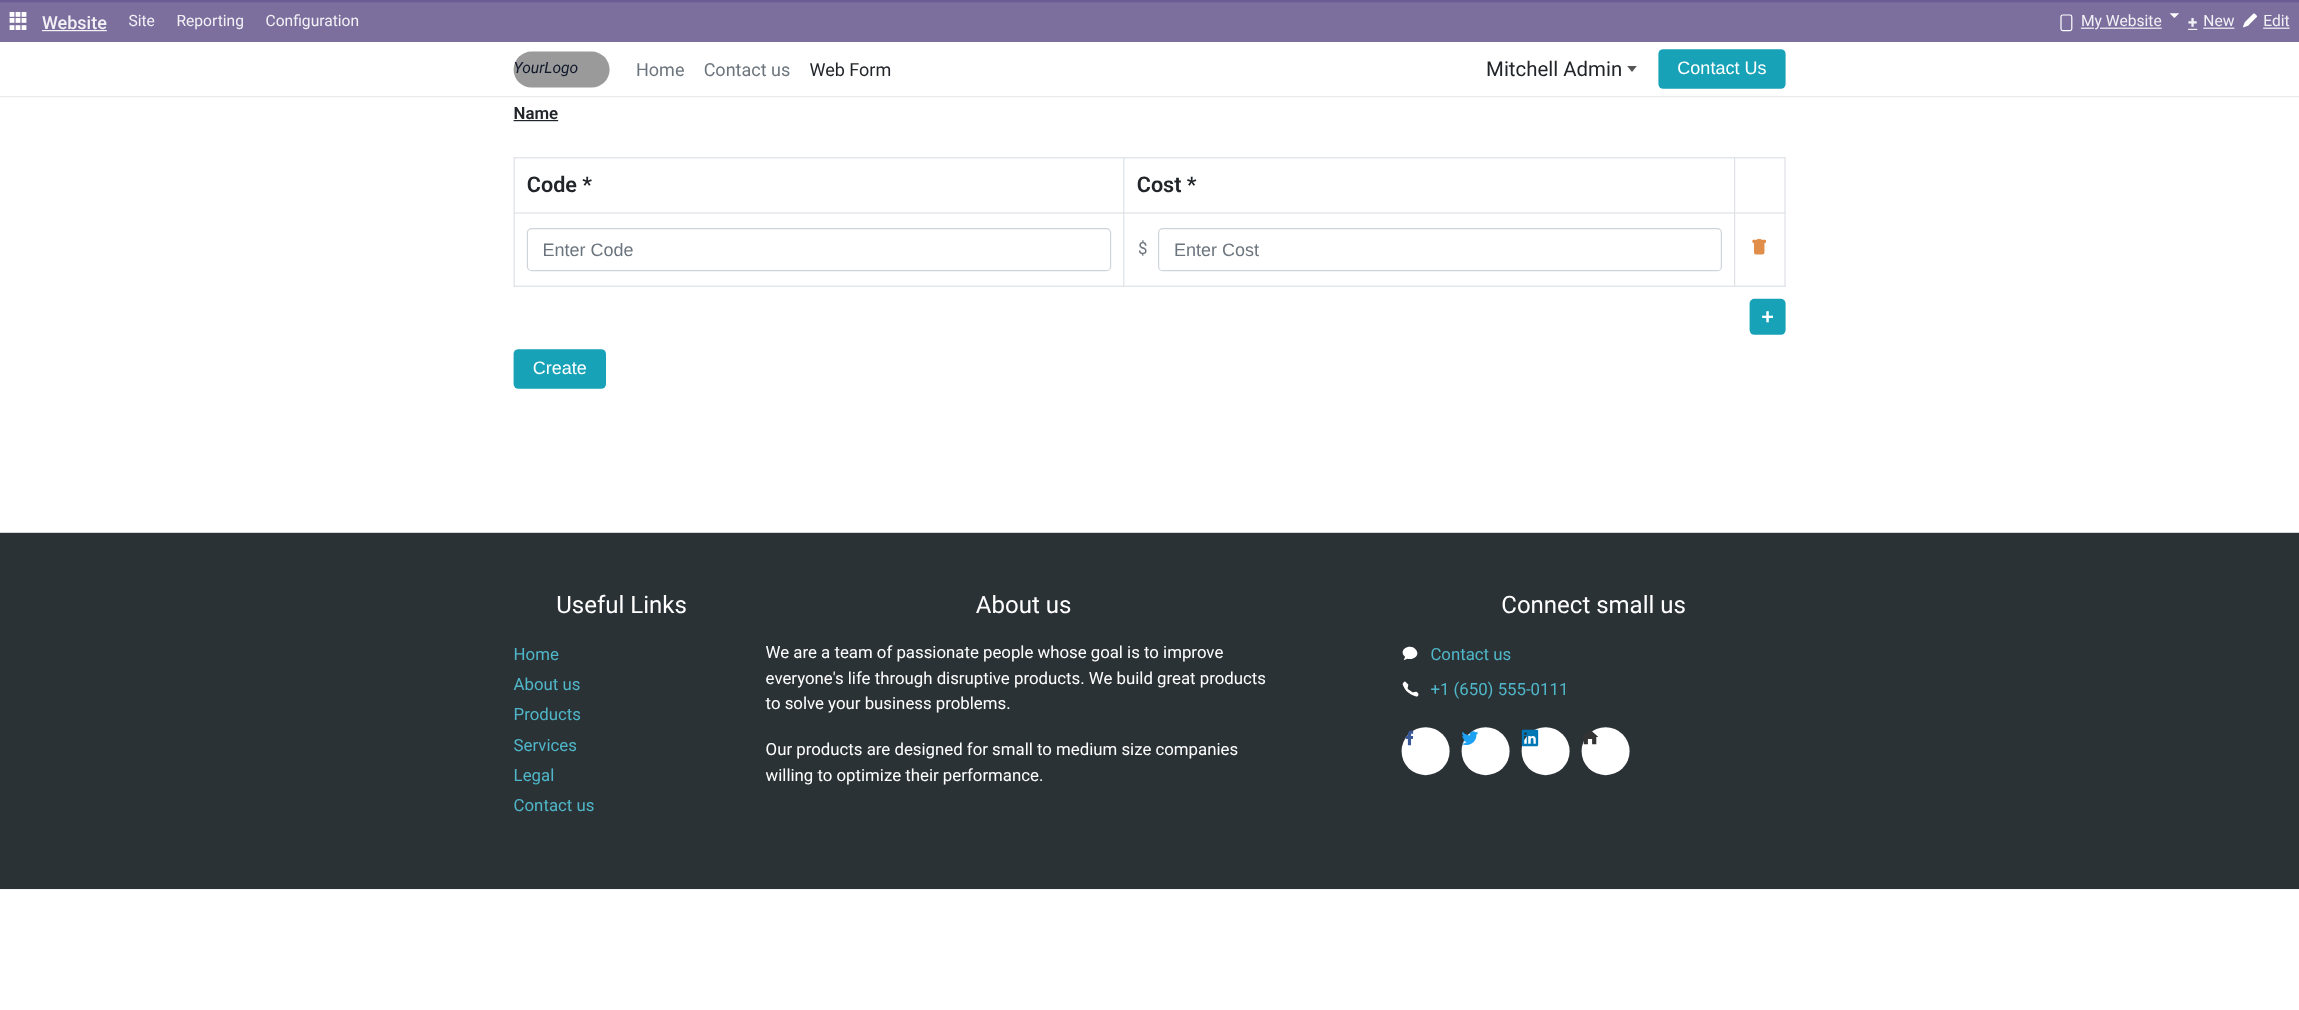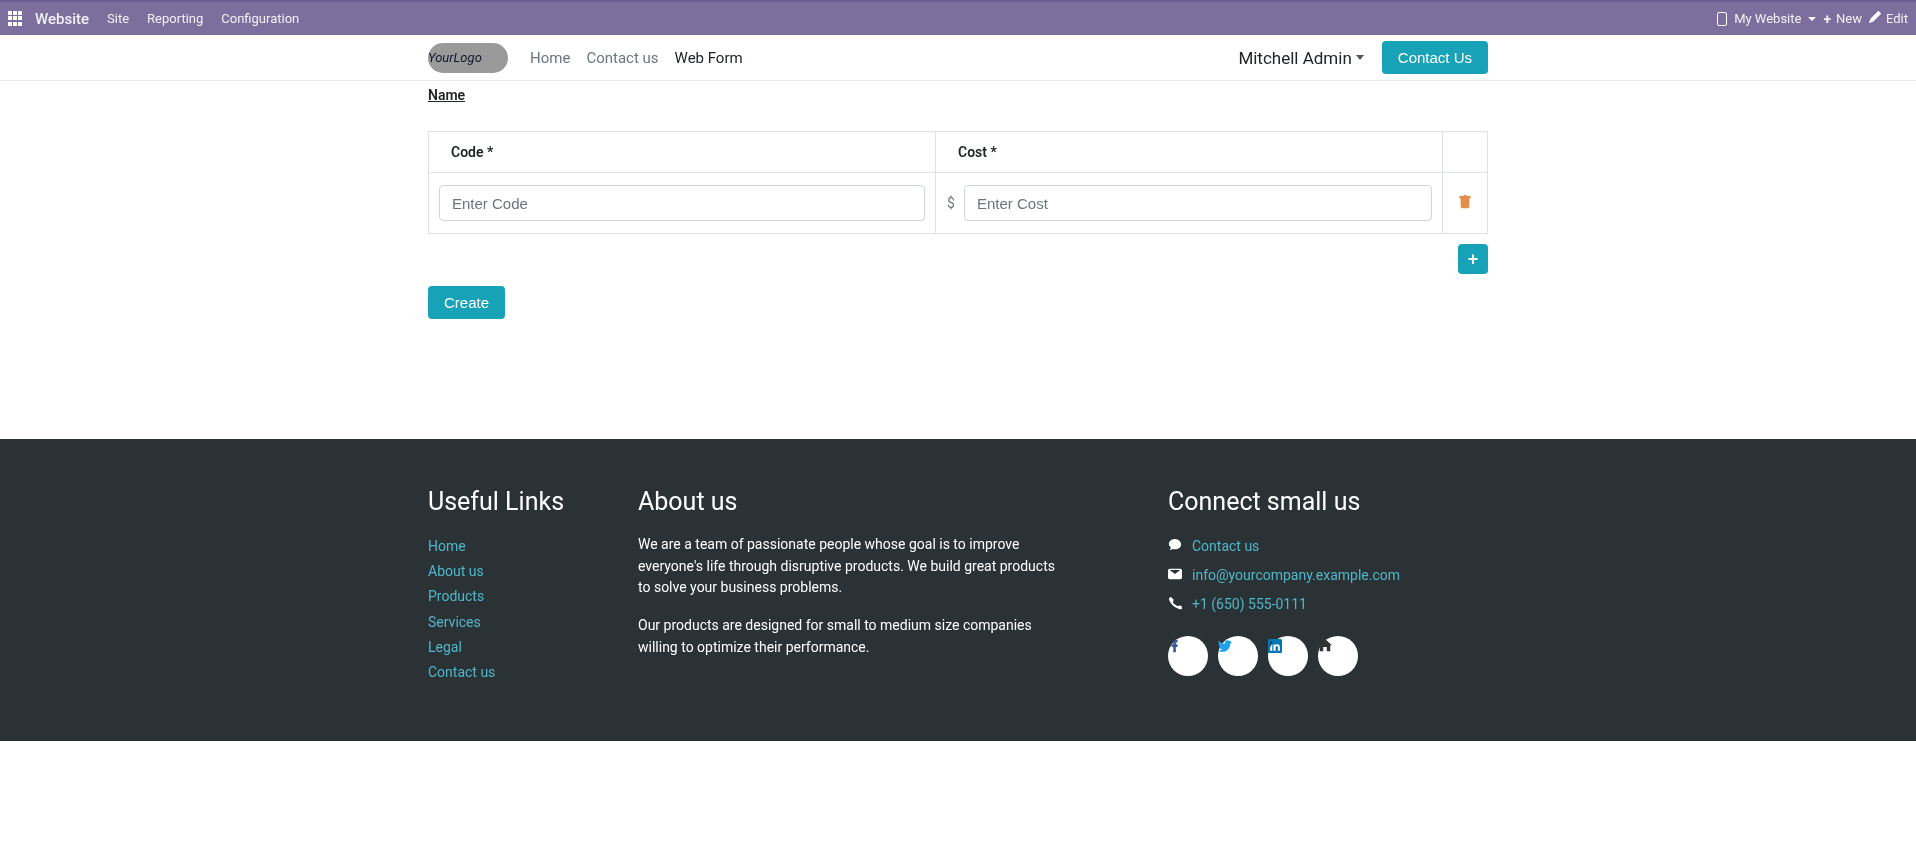--- a/index.html
+++ b/index.html
@@ -7,21 +7,21 @@
   a { text-decoration: none; }
 
   
   .topbar { background:#7C6F9E; height:35px; display:flex; align-items:center; color:#fff; font-size:13px; padding:0 8px; border-top:2px solid #6B5D93; }
   .topbar-left { display:flex; align-items:center; gap:18px; }
   .apps-icon { display:inline-flex; width:16px; height:16px; flex-wrap:wrap; gap:1px; margin-right:6px; cursor:pointer; }
   .apps-icon span { width:4px; height:4px; background:#fff; }
   .topbar .brand { font-weight:500; font-size:15px; }
   .topbar a, .topbar .tb-item { color:rgba(255,255,255,0.9); cursor:pointer; }
   .topbar-right { margin-left:auto; display:flex; align-items:center; gap:7px; }
-  .tb-item { display:flex; align-items:center; gap:5px; }
+  .tb-item { display:flex; gap:5px;text-decoration:underline; }
   .mobile-icon { width:10px; height:14px; border:1.5px solid #fff; border-radius:2px; display:inline-block; }
   .caret-down { display:inline-block; width:0; height:0; border-left:4px solid transparent; border-right:4px solid transparent; border-top:4px solid #fff; margin-left:2px; }
   .plus-icon::before { content:"+"; font-weight:bold; font-size:14px; }
   .pencil-icon svg { width:12px; height:12px; fill:#fff; }
 
   
   .navbar { height:46px; border-bottom:1px solid #e9ecef; display:flex; align-items:center; }
   .nav-inner { width:1060px; margin:0 auto; display:flex; align-items:center; }
   .logo { width:80px; height:30px; background:#9a9a9a; border-radius:15px; display:flex; align-items:center; color:#0f172a; font-style:italic; font-weight:normal; font-size:13px; margin-right:22px; }
   .nav-links { display:flex; gap:16px; }
@@ -33,39 +33,39 @@
   .btn-primary { background:#17a2b8; color:#fff; border:none; padding:8px 16px; border-radius:4px; font-size:15px; cursor:pointer; }
 
   
   .container { width:1060px; margin:0 auto; padding-top:6px; }
   .form-label { font-weight:600; font-size:14px; color:#212529; margin-bottom:4px; display:block; }
   .form-control { width:100%; height:36px; border:1px solid #ced4da; border-radius:4px; padding:6px 12px; font-size:15px; color:#495057; background:#fff; }
   .form-control::placeholder { color:#6c757d; }
   .name-group { margin-bottom:28px; padding:0 0 0 0;text-decoration:underline; }
 
   table.data-table { width:100%; border-collapse:collapse; margin-bottom:10px; }
-  table.data-table th { text-align:left; font-weight:600; font-size:14px; padding:12px 22px; border:1px solid #dee2e6; }
+  table.data-table th { text-align:left; font-weight:600; font-size:18px; padding:12px 10px; border:1px solid #dee2e6; }
   table.data-table td { padding:12px 10px; border:1px solid #dee2e6; vertical-align:middle; }
   .col-code { width:48%; }
   .col-cost { width:48%; }
   .col-act { width:4%; text-align:center; }
   .cost-wrap { display:flex; align-items:center; gap:8px; }
   .dollar { color:#6c757d; font-size:14px; width:10px; text-align:center; }
   .trash-icon { color:#d9534f; cursor:pointer; font-size:16px; display:inline-flex; justify-content:center; }
   .trash-icon svg { width:14px; height:14px; fill:#e08e49; }
 
   .add-row { display:flex; justify-content:flex-end; margin-bottom:12px; }
   .btn-add { background:#17a2b8; color:#fff; width:30px; height:30px; border:none; border-radius:4px; display:flex; align-items:center; justify-content:center; font-size:18px; font-weight:bold; cursor:pointer; }
 
   .btn-create { background:#17a2b8; color:#fff; border:none; padding:8px 16px; border-radius:4px; font-size:15px; cursor:pointer; }
 
   
   footer { background:#2b3236; color:#fff; margin-top:120px; padding:48px 0 56px; }
   .footer-inner { width:1060px; margin:0 auto; display:flex; gap:30px; }
-  .footer-col h3 { font-size:25px; font-weight:400; margin-bottom:18px; color:#fff; }
+  .footer-col h3 { font-size:20px; font-weight:400; margin-bottom:18px; color:#fff;text-align:center; }
   .footer-col.links { width:180px; }
   .footer-col.about { flex:1; max-width:430px; }
   .footer-col.connect { margin-left:auto; width:320px; }
   .footer-col a { color:#4fb7c9; display:block; line-height:1.8; font-size:14px; }
   .footer-col p { color:#fff; font-size:14px; line-height:1.55; margin-bottom:16px; }
   .contact-line { display:flex; align-items:center; gap:10px; margin-bottom:4px; font-size:14px; }
   .contact-line a { display:inline; }
   .contact-line .ic { width:14px; text-align:center; color:#fff; }
   .socials { display:flex; gap:10px; margin-top:18px; }
   .social-btn { width:40px; height:40px; border-radius:50%; background:#fff; display:flex; align-items:center; justify-content:center; cursor:pointer; }
@@ -205,28 +205,20 @@
         <span class="ic">
           <svg viewBox="0 0 16 16" width="14" height="14" fill="#fff">
               <path d="M8 1c-4 0-7 2.5-7 5.5 0 1.6.9 3 2.3 4L2 14l3.6-1.5c.8.2 1.6.3 2.4.3 4 0 7-2.5 7-5.5S12 1 8 1z"></path>
             </svg>
         </span>
         <a>Contact us</a>
       </div>
       <div class="contact-line">
         <span class="ic">
           <svg viewBox="0 0 16 16" width="14" height="14" fill="#fff">
-              <path d="M0 4a2 2 0 0 1 2-2h12a2 2 0 0 1 2 2v8a2 2 0 0 1-2 2H2a2 2 0 0 1-2-2V4zm2-.5L8 8l6-4.5H2z"></path>
-            </svg>
-        </span>
-        <a>info@yourcompany.example.com</a>
-      </div>
-      <div class="contact-line">
-        <span class="ic">
-          <svg viewBox="0 0 16 16" width="14" height="14" fill="#fff">
               <path d="M3.654 1.328a.678.678 0 0 0-1.015-.063L1.605 2.3c-.483.484-.661 1.169-.45 1.77 1.06 3.02 2.96 5.77 5.52 7.77 2.15 1.68 4.58 2.86 7.14 3.44.6.14 1.22-.09 1.66-.53l1.03-1.03a.678.678 0 0 0-.063-1.015l-2.307-1.794a.678.678 0 0 0-.58-.122l-2.19.547a1.745 1.745 0 0 1-1.657-.459L6.29 8.443a1.745 1.745 0 0 1-.46-1.657l.548-2.19a.678.678 0 0 0-.122-.58L3.654 1.328z"></path>
             </svg>
         </span>
         <a>+1 (650) 555-0111</a>
       </div>
       <div class="socials">
         <a class="social-btn">
           <svg viewBox="0 0 16 16" fill="#3b5998">
               <path d="M9 1h2V4H9.5C9 4 9 4.5 9 5v1h2l-.3 3H9v6H6V9H4V6h2V4.5C6 2.5 7 1 9 1z"></path>
             </svg>

